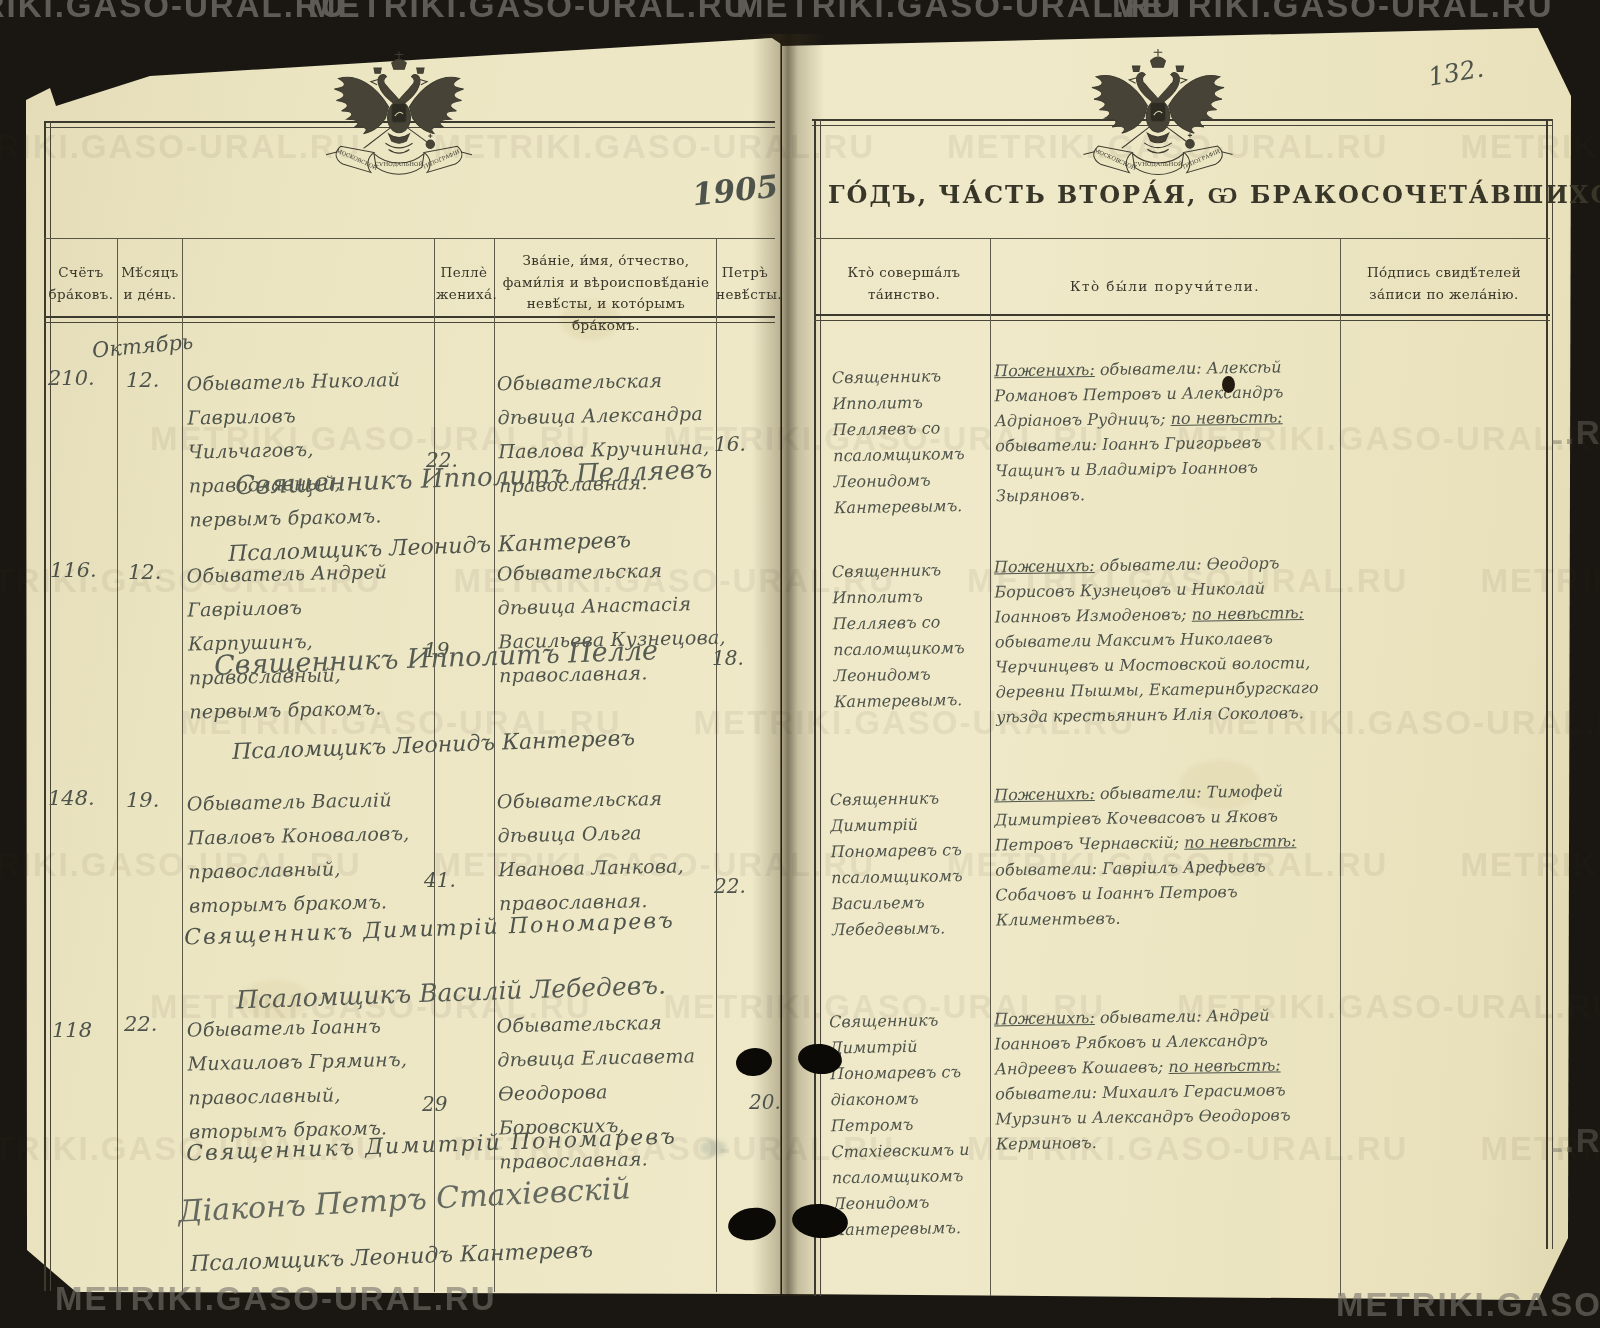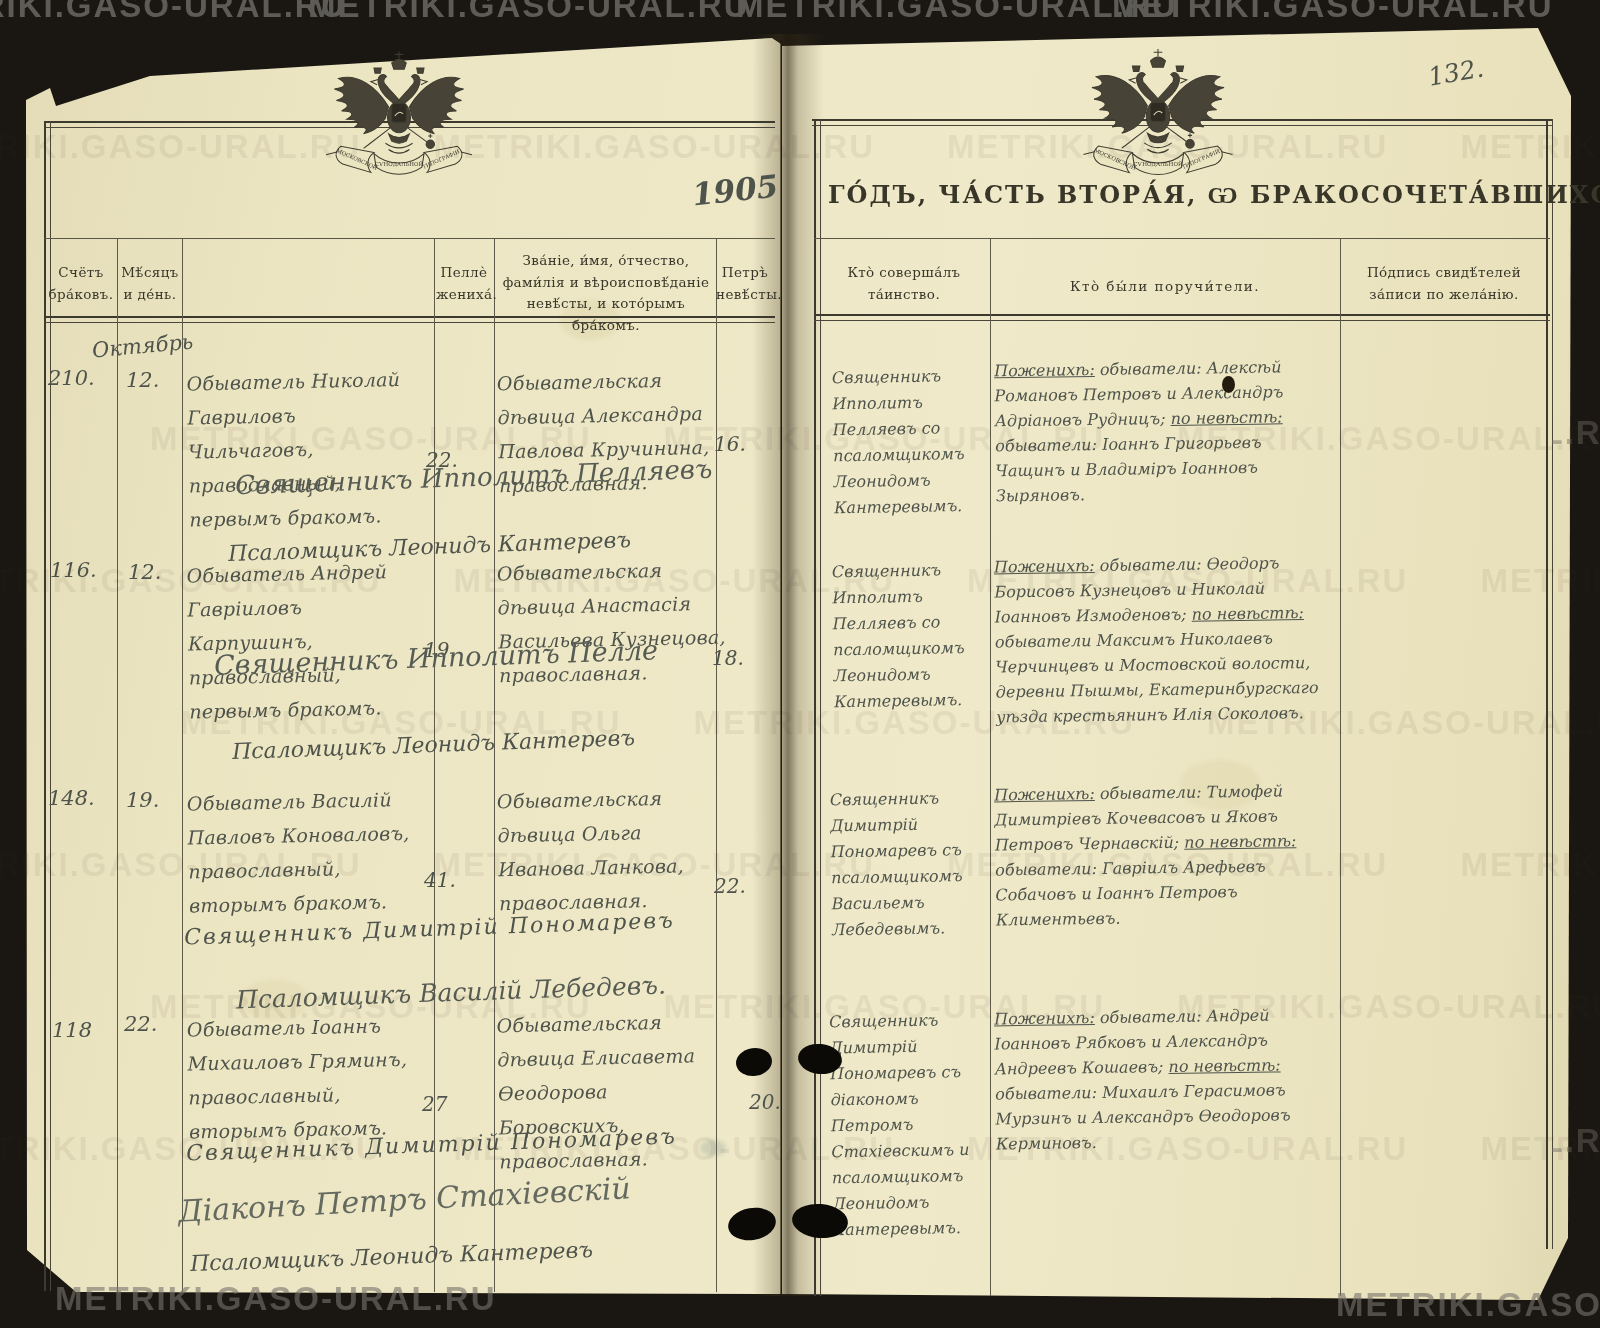--- a/index.html
+++ b/index.html
@@ -179,21 +179,21 @@
   <div class="abs hw cellp" style="left:498px;top:782px;width:224px;">Обывательская дѣвица Ольга Иванова Ланкова, православная.</div>
   <div class="abs hw age" style="left:714px;top:874px;">22.</div>
   <div class="abs hw sig" style="left:184px;top:916px;font-size:22px;letter-spacing:2px;">Священникъ Димитрій Пономаревъ</div>
   <div class="abs hw sig" style="left:236px;top:978px;font-size:25px;color:#565c53;">Псаломщикъ Василій Лебедевъ.</div>
   <div class="abs hw rcell" style="left:831px;top:786px;width:154px;">Священникъ Димитрій Пономаревъ съ псаломщикомъ Васильемъ Лебедевымъ.</div>
   <p class="abs hw guar" style="left:995px;top:780px;width:342px;margin:0;"><span class="ul">Поженихѣ:</span> <span>обыватели: Тимофей Димитріевъ Кочевасовъ и Яковъ Петровъ Чернавскій;</span> <span class="ul">по невѣстѣ:</span> <span>обыватели: Гавріилъ Арефьевъ Собачовъ и Іоаннъ Петровъ Климентьевъ.</span></p>
 
   <div class="abs hw num" style="left:52px;top:1012px;margin-top:6px;">118</div>
   <div class="abs hw num" style="left:124px;top:1012px;">22.</div>
   <div class="abs hw cellp" style="left:188px;top:1010px;width:240px;">Обыватель Іоаннъ Михаиловъ Гряминъ, православный, вторымъ бракомъ.</div>
-  <div class="abs hw age" style="left:422px;top:1092px;">27</div>
+  <div class="abs hw age" style="left:422px;top:1092px;">29</div>
   <div class="abs hw cellp" style="left:498px;top:1006px;width:232px;">Обывательская дѣвица Елисавета Ѳеодорова Боровскихъ, православная.</div>
   <div class="abs hw age" style="left:706px;top:1090px;margin-left:43px;">20.</div>
   <div class="abs hw sig" style="left:186px;top:1132px;font-size:22px;letter-spacing:2px;">Священникъ Димитрій Пономаревъ</div>
   <div class="abs hw sig" style="left:178px;top:1182px;font-size:30px;color:#646a60;transform:rotate(-3deg);">Діаконъ Петръ Стахіевскій</div>
   <div class="abs hw sig" style="left:190px;top:1244px;font-size:22px;">Псаломщикъ Леонидъ Кантеревъ</div>
   <div class="abs hw rcell" style="left:831px;top:1008px;width:154px;">Священникъ Димитрій Пономаревъ съ діакономъ Петромъ Стахіевскимъ и псаломщикомъ Леонидомъ Кантеревымъ.</div>
   <p class="abs hw guar" style="left:995px;top:1004px;width:342px;margin:0;"><span class="ul">Поженихѣ:</span> <span>обыватели: Андрей Іоанновъ Рябковъ и Александръ Андреевъ Кошаевъ;</span> <span class="ul">по невѣстѣ:</span> <span>обыватели: Михаилъ Герасимовъ Мурзинъ и Александръ Ѳеодоровъ Керминовъ.</span></p>
 
   <div class="abs blot" style="left:1222px;top:376px;width:13px;height:17px;"></div>
   <div class="abs hole" style="left:736px;top:1048px;width:36px;height:28px;transform:rotate(-8deg);"></div>

